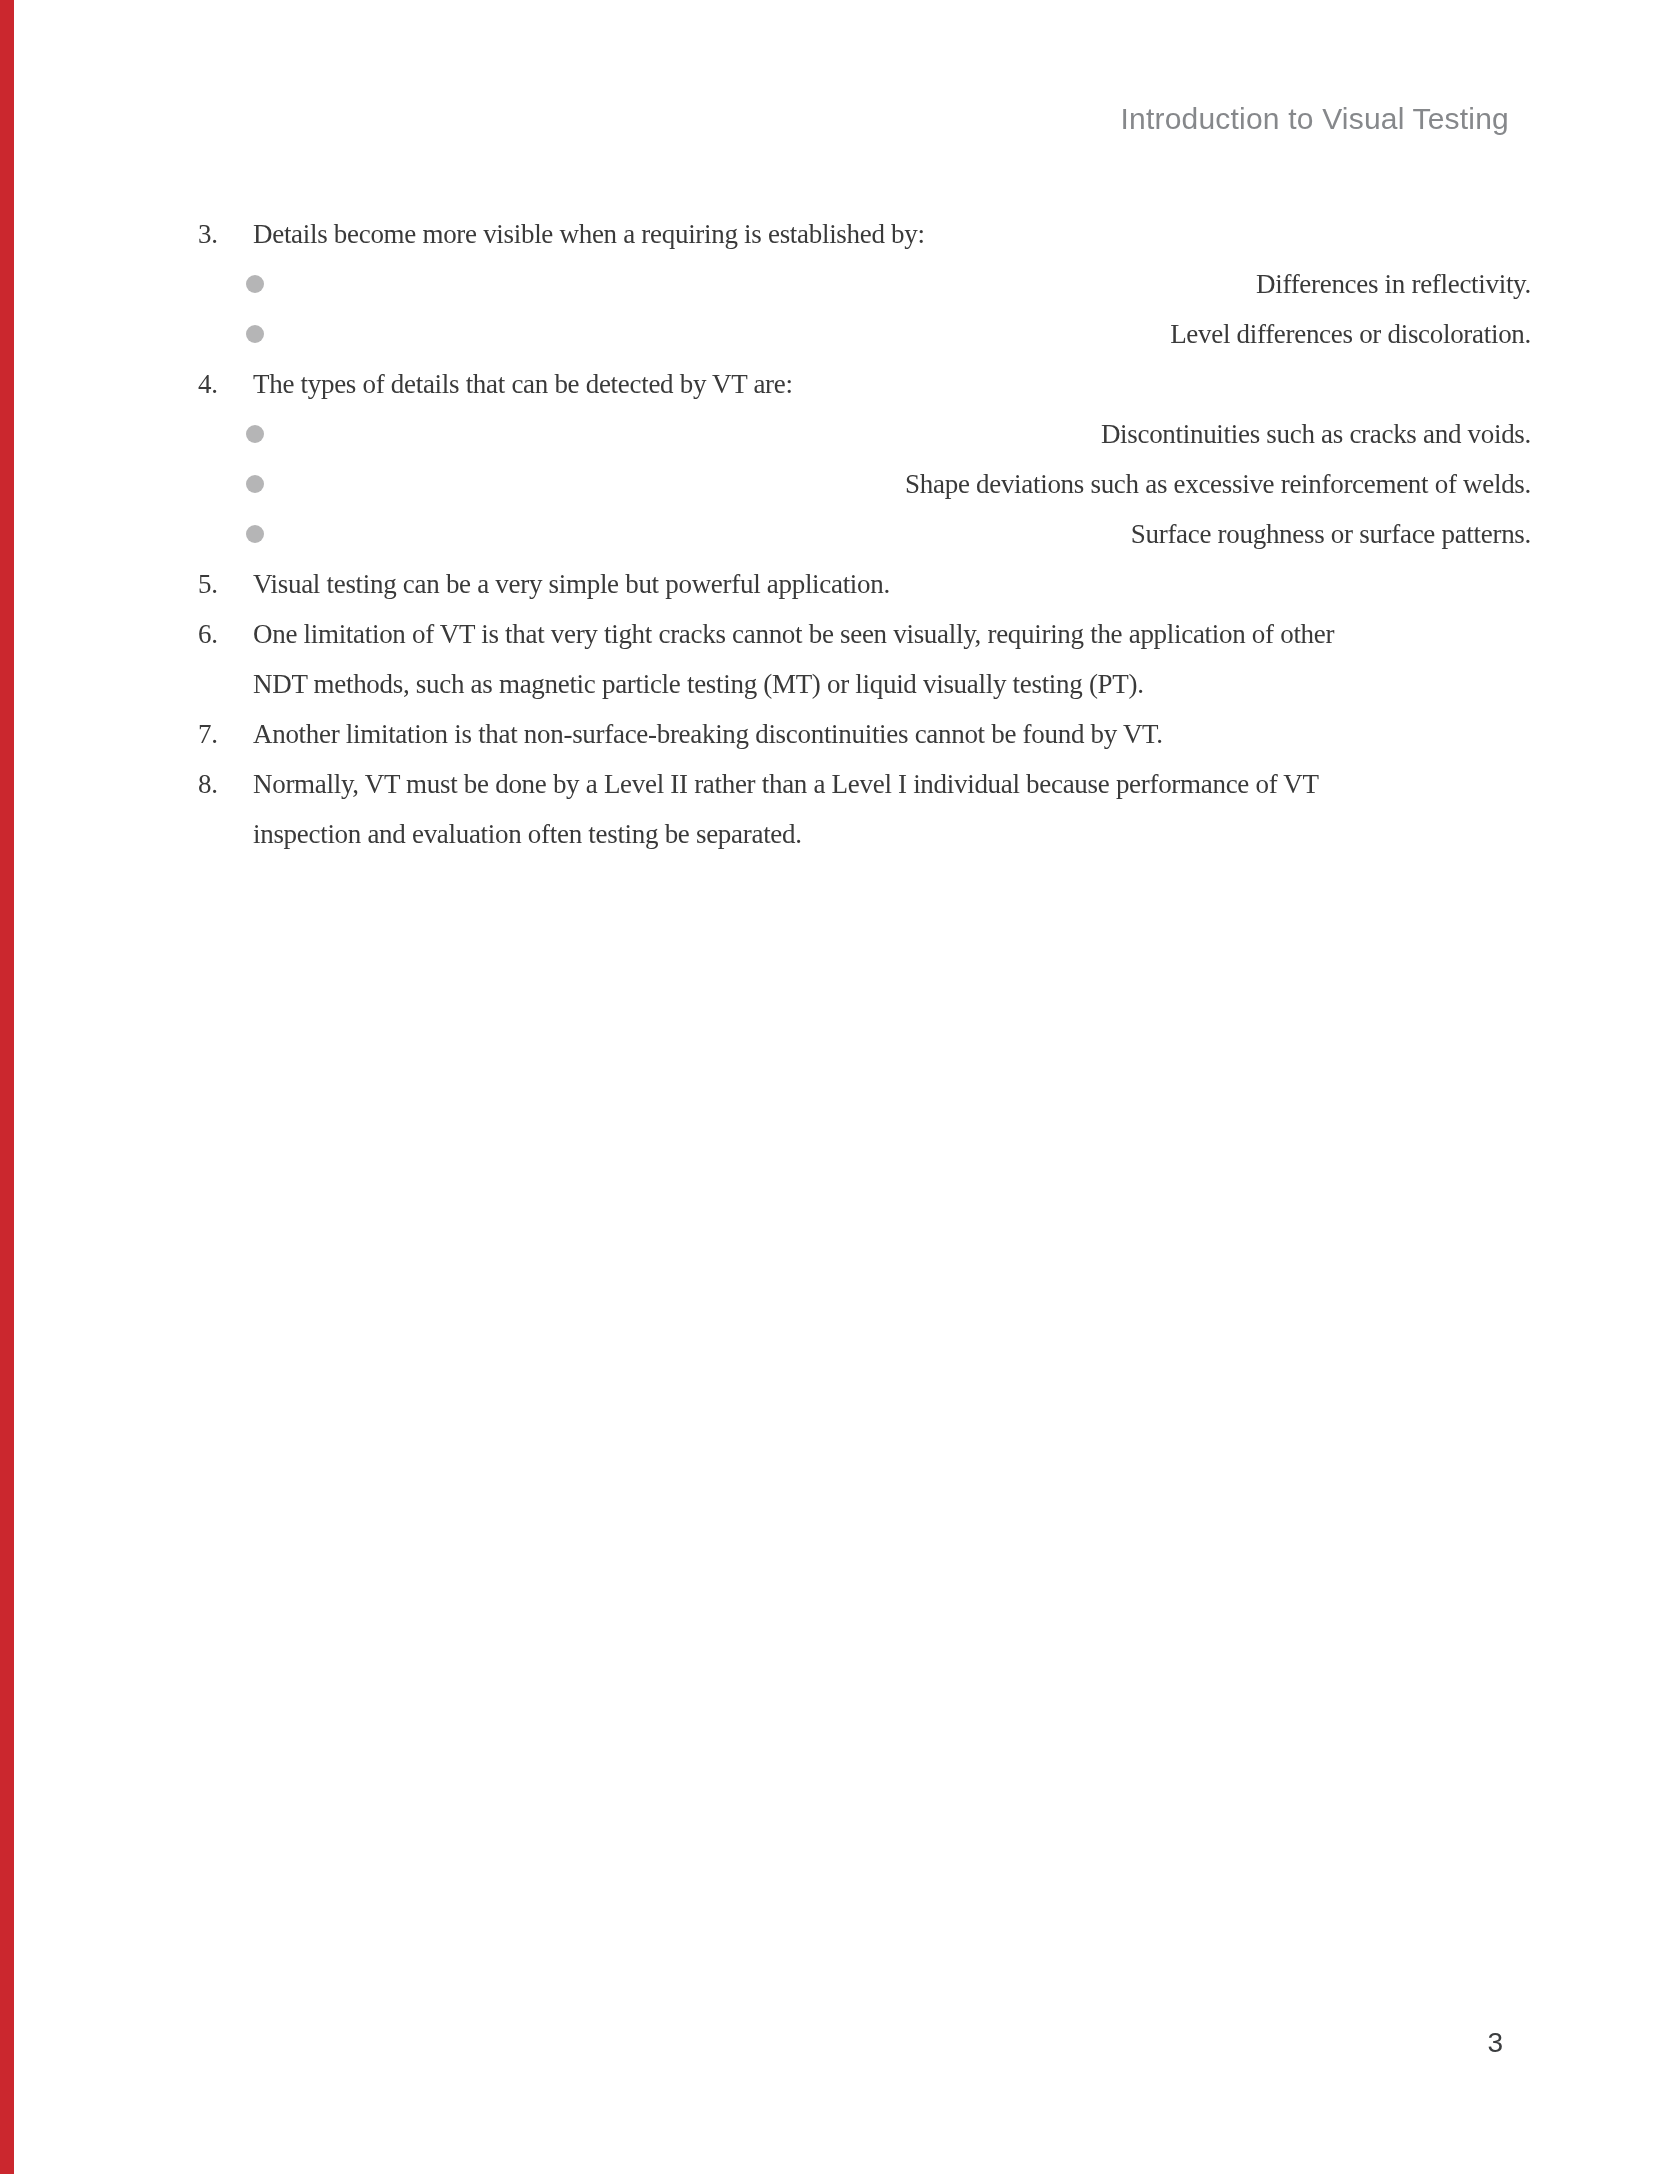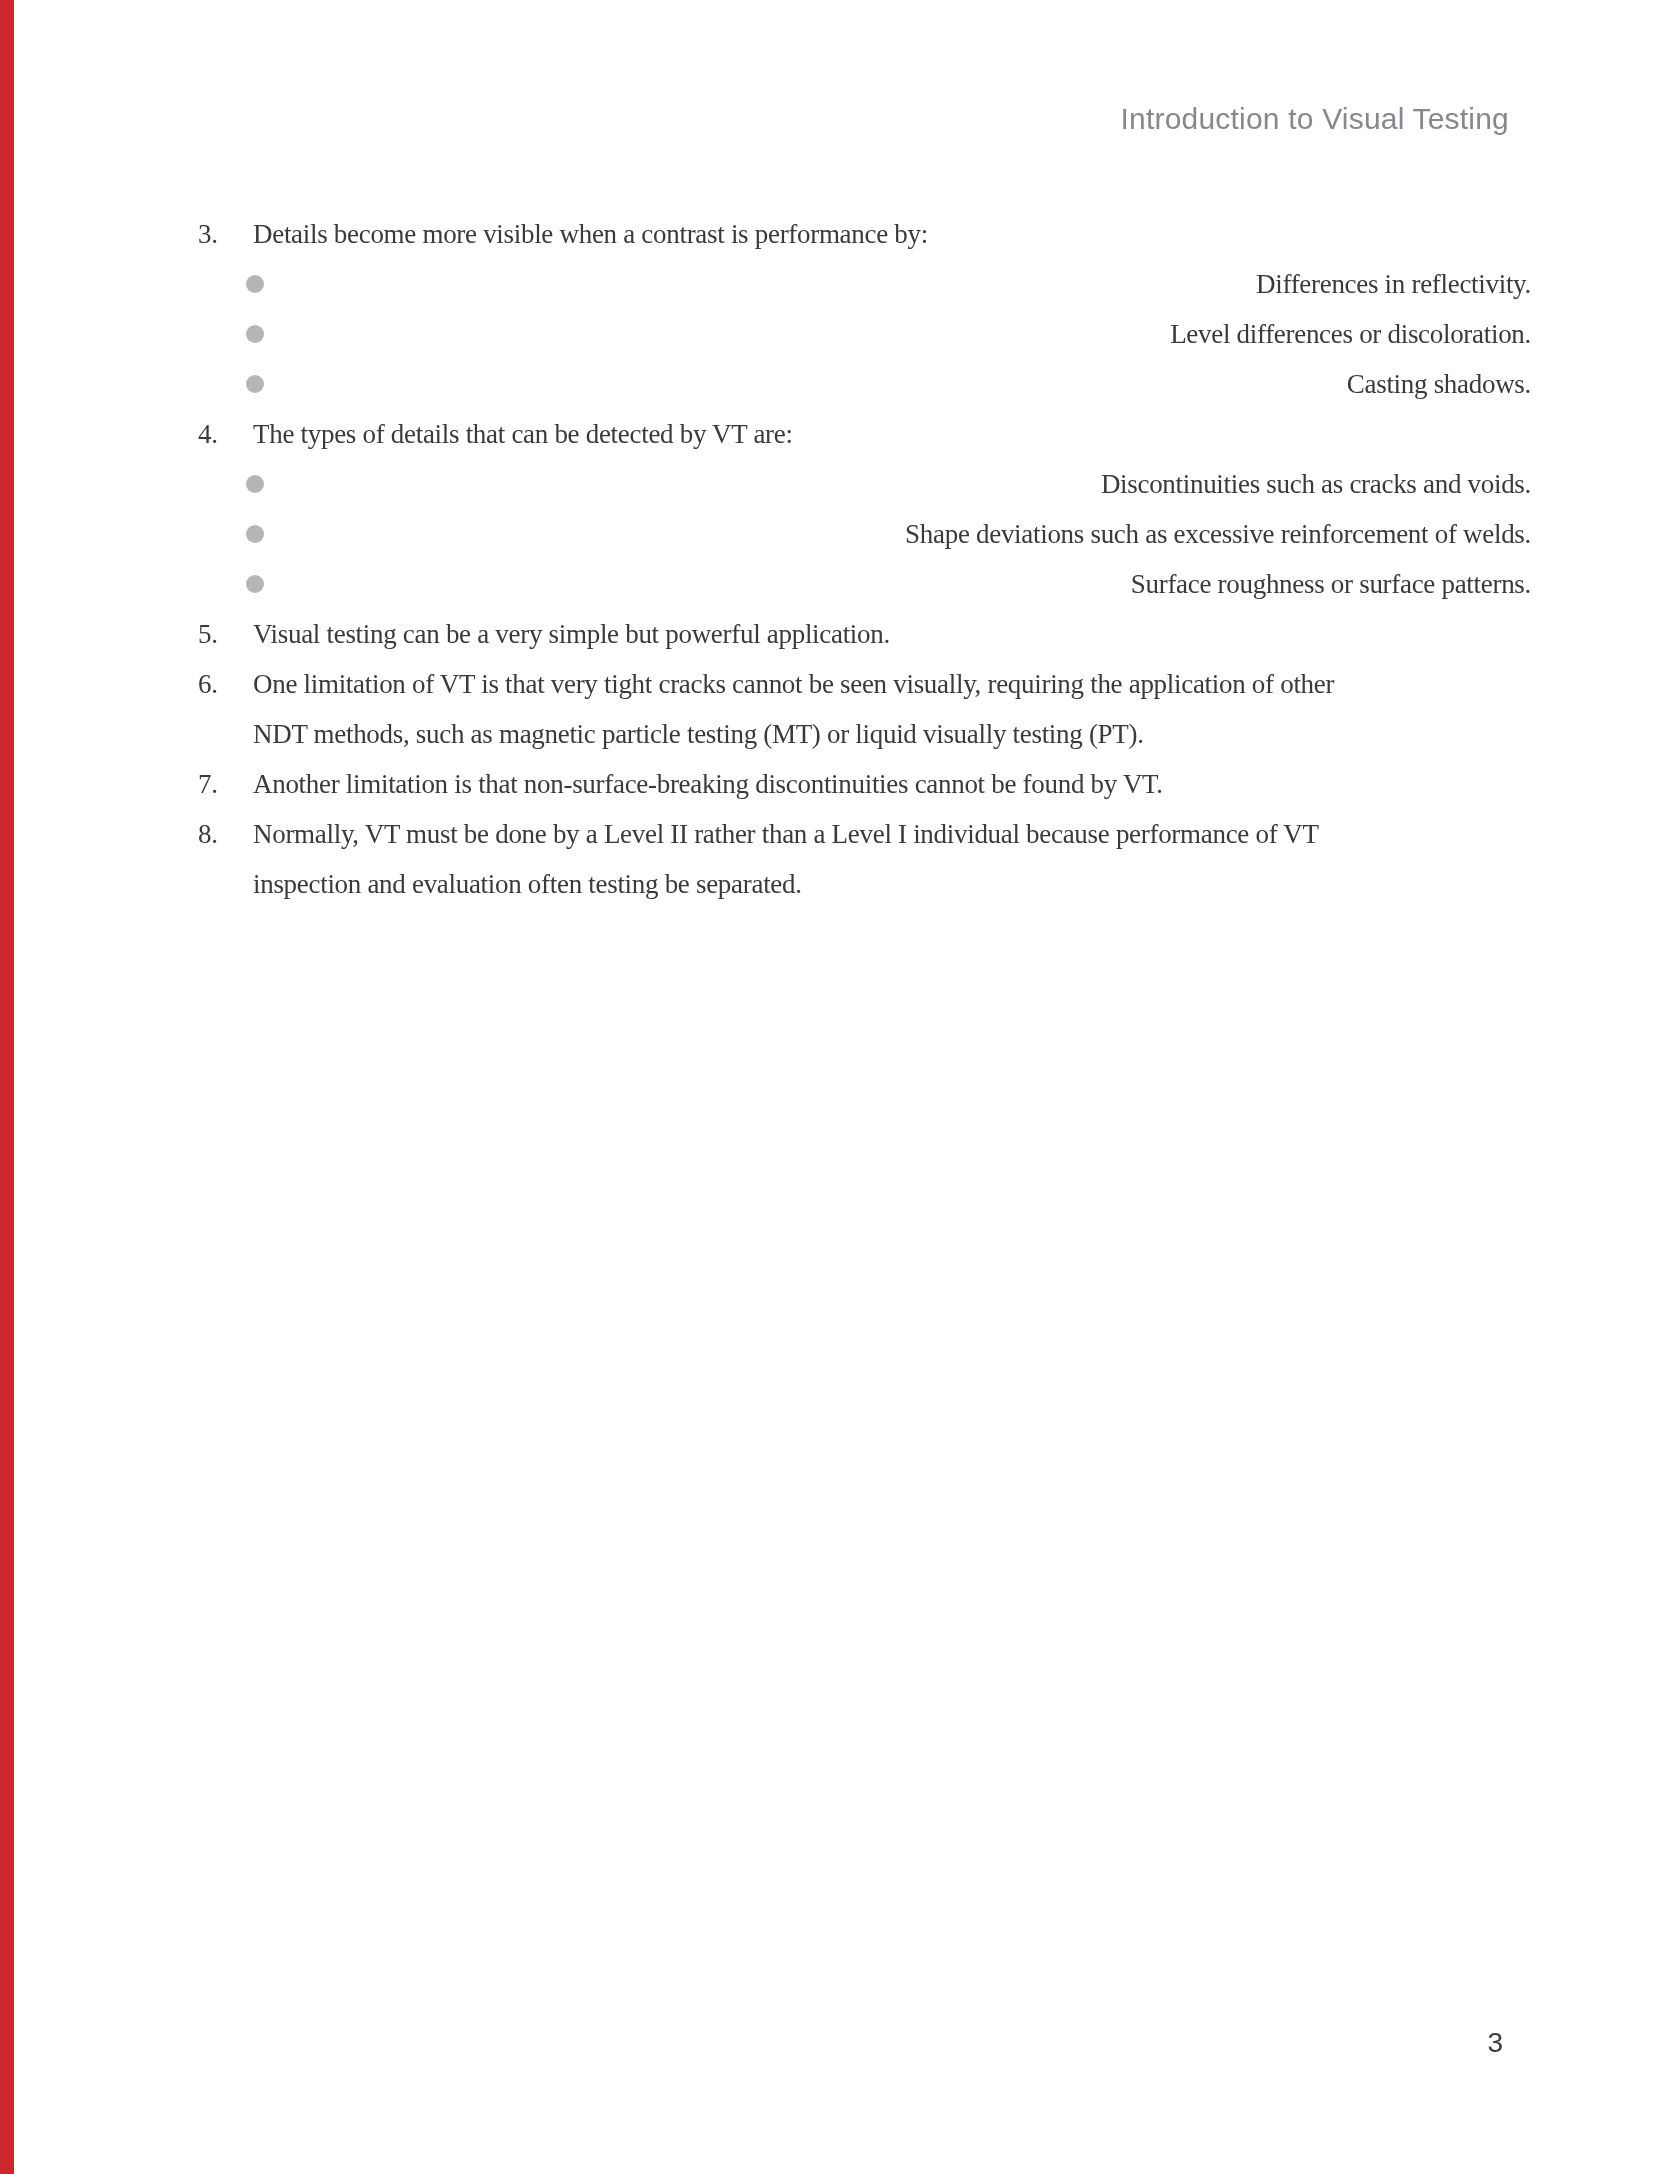--- a/index.html
+++ b/index.html
@@ -81,42 +81,35 @@
 </head>
 <body>
 
 <div class="page" style="background: rgb(255, 255, 255); color: rgb(58, 58, 58);">
   <div class="edge-stripe" style="background: rgb(203, 39, 46);"></div>
   <div class="running-header" style="color: rgb(134, 136, 139);">Introduction to Visual Testing</div>
   <div class="list-block">
       <div>
         <div class="line-row">
           <span class="num-cell">3.</span>
-          <span>Details become more visible when a contrast is performance by:</span>
+          <span>Details become more visible when a requiring is established by:</span>
         </div>
         <div class="bullet-row">
           <span></span>
           <span class="bullet-marker-cell">
             <span class="bullet-dot" style="background: rgb(181, 181, 182);"></span>
           </span>
           <span>Differences in reflectivity.</span>
         </div>
         <div class="bullet-row">
           <span></span>
           <span class="bullet-marker-cell">
             <span class="bullet-dot" style="background: rgb(181, 181, 182);"></span>
           </span>
           <span>Level differences or discoloration.</span>
-        </div>
-        <div class="bullet-row">
-          <span></span>
-          <span class="bullet-marker-cell">
-            <span class="bullet-dot" style="background: rgb(181, 181, 182);"></span>
-          </span>
-          <span>Casting shadows.</span>
         </div>
       </div>
       <div>
         <div class="line-row">
           <span class="num-cell">4.</span>
           <span>The types of details that can be detected by VT are:</span>
         </div>
         <div class="bullet-row">
           <span></span>
           <span class="bullet-marker-cell">

